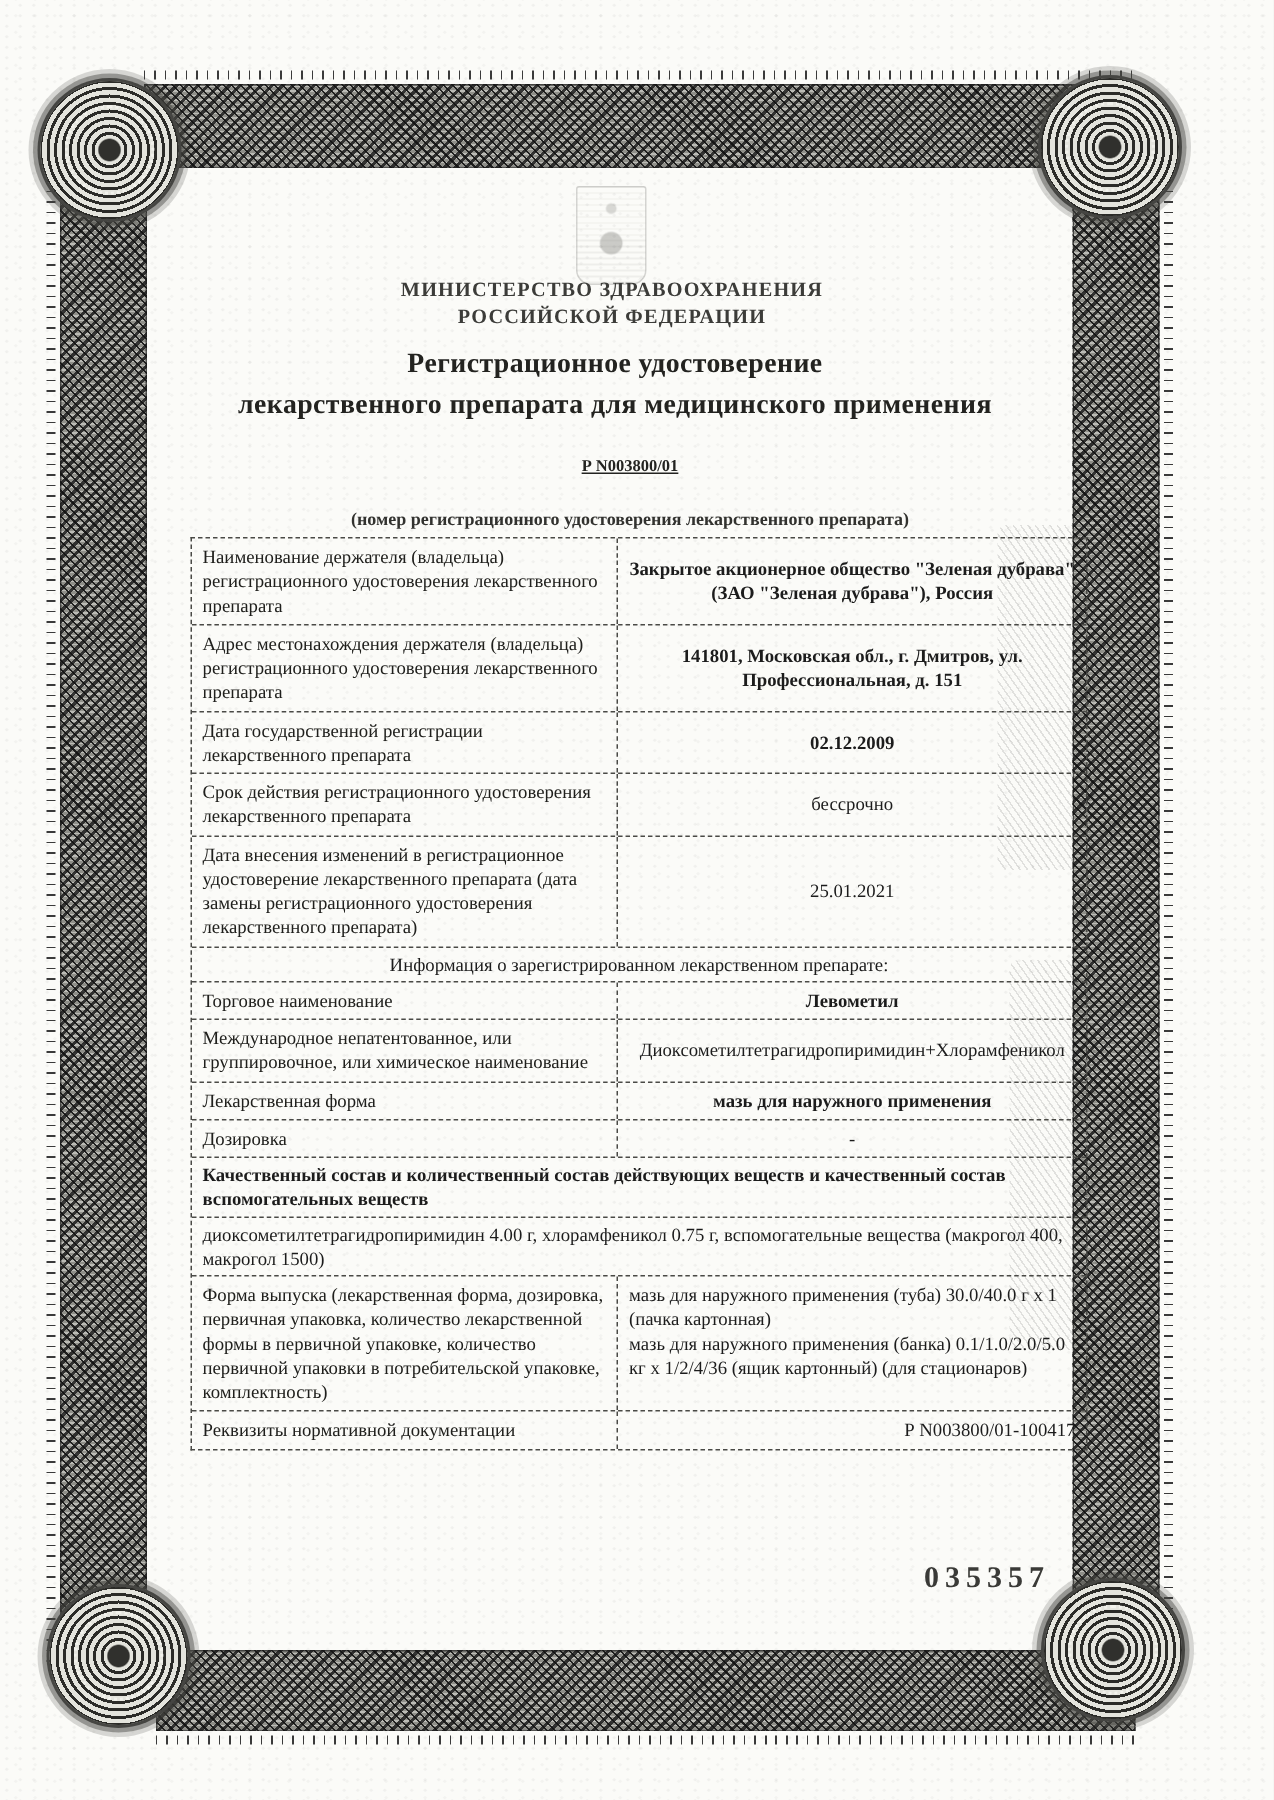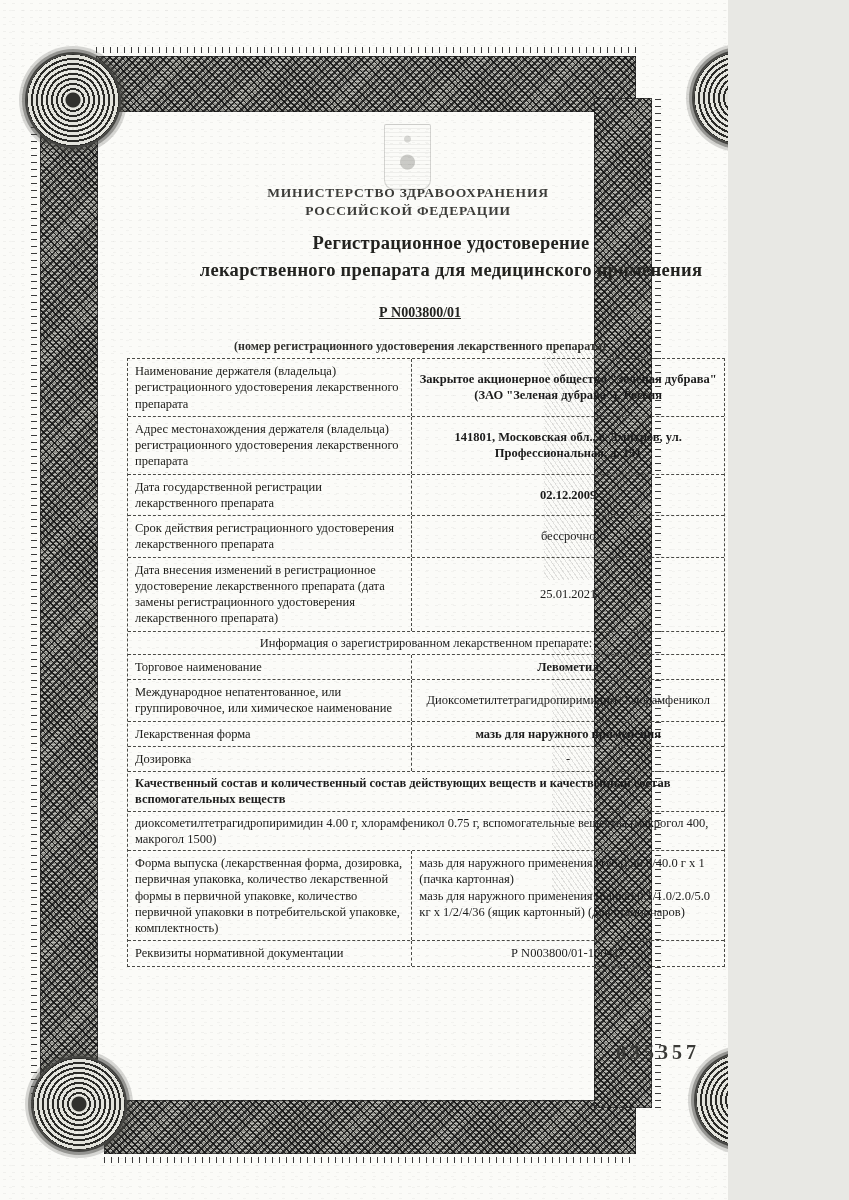--- a/index.html
+++ b/index.html
@@ -4,21 +4,21 @@
 <style>
   html,body{margin:0;padding:0;}
   body{
     width:849px;height:1200px;
     background:#e8e8e4;
     font-family:"Liberation Serif","DejaVu Serif",serif;
     color:#1c1c1c;
     -webkit-font-smoothing:antialiased;
   }
   .page{
-    position:relative;width:728px;height:1200px;overflow:hidden;
+    position:relative;width:849px;height:1200px;overflow:hidden;
     background-color:#fbfbf8;
     background-image:
       radial-gradient(rgba(40,40,40,.05) 1px, transparent 1.2px),
       radial-gradient(rgba(40,40,40,.04) 1px, transparent 1.2px);
     background-size:9px 7px,13px 11px;
     background-position:0 0,4px 5px;
   }
 
   
   .band{
@@ -90,25 +90,24 @@
   
   .ministry{
     position:absolute;top:184px;left:110px;width:596px;
     text-align:center;font-size:13.5px;line-height:1.35;font-weight:600;
     letter-spacing:.8px;color:#3c3c39;
   }
   .doc-title{
     position:absolute;top:230px;left:60px;width:700px;
     text-align:center;font-size:18.5px;line-height:1.45;font-weight:700;color:#232320;
     letter-spacing:.3px;
-    padding-left:41px;
   }
   .reg-number{
     position:absolute;top:305px;left:110px;width:620px;
-    text-align:center;font-size:14px;font-weight:700;color:#232320;
+    text-align:center;font-size:11px;font-weight:700;color:#232320;
   }
   .reg-number span{text-decoration:underline;}
   .reg-caption{
     position:absolute;top:327px;left:110px;width:620px;
     text-align:center;font-size:12px;font-weight:600;color:#32322f;margin-top:12px;
   }
 
   
   .cert-table{
     position:absolute;top:358px;left:127px;width:596px;
@@ -117,21 +116,21 @@
   }
   .trow{display:flex;border-top:1px dashed #4a4a46;}
   .trow:first-child{border-top:none;}
   .cell{padding:4px 7px;}
   .cell.label{width:47.5%;font-weight:400;color:#20201d;}
   .cell.value{
     width:52.5%;border-left:1px dashed #4a4a46;
     display:flex;flex-direction:column;justify-content:center;
   }
   .cell.value.center{text-align:center;align-items:center;}
-  .cell.value.left{text-align:left;align-items:center;justify-content:flex-start;}
+  .cell.value.left{text-align:left;align-items:flex-end;justify-content:flex-start;}
   .cell.value.bold{font-weight:700;}
   .trow.fullrow{display:block;padding:3px 7px;}
   .trow.fullrow.center{text-align:center;}
   .trow.fullrow.bold{font-weight:700;}
   .val-line{display:block;}
 
   
   .serial{
     position:absolute;top:1041px;left:616px;
     font-size:20px;font-weight:600;letter-spacing:4px;color:#3a3a37;

